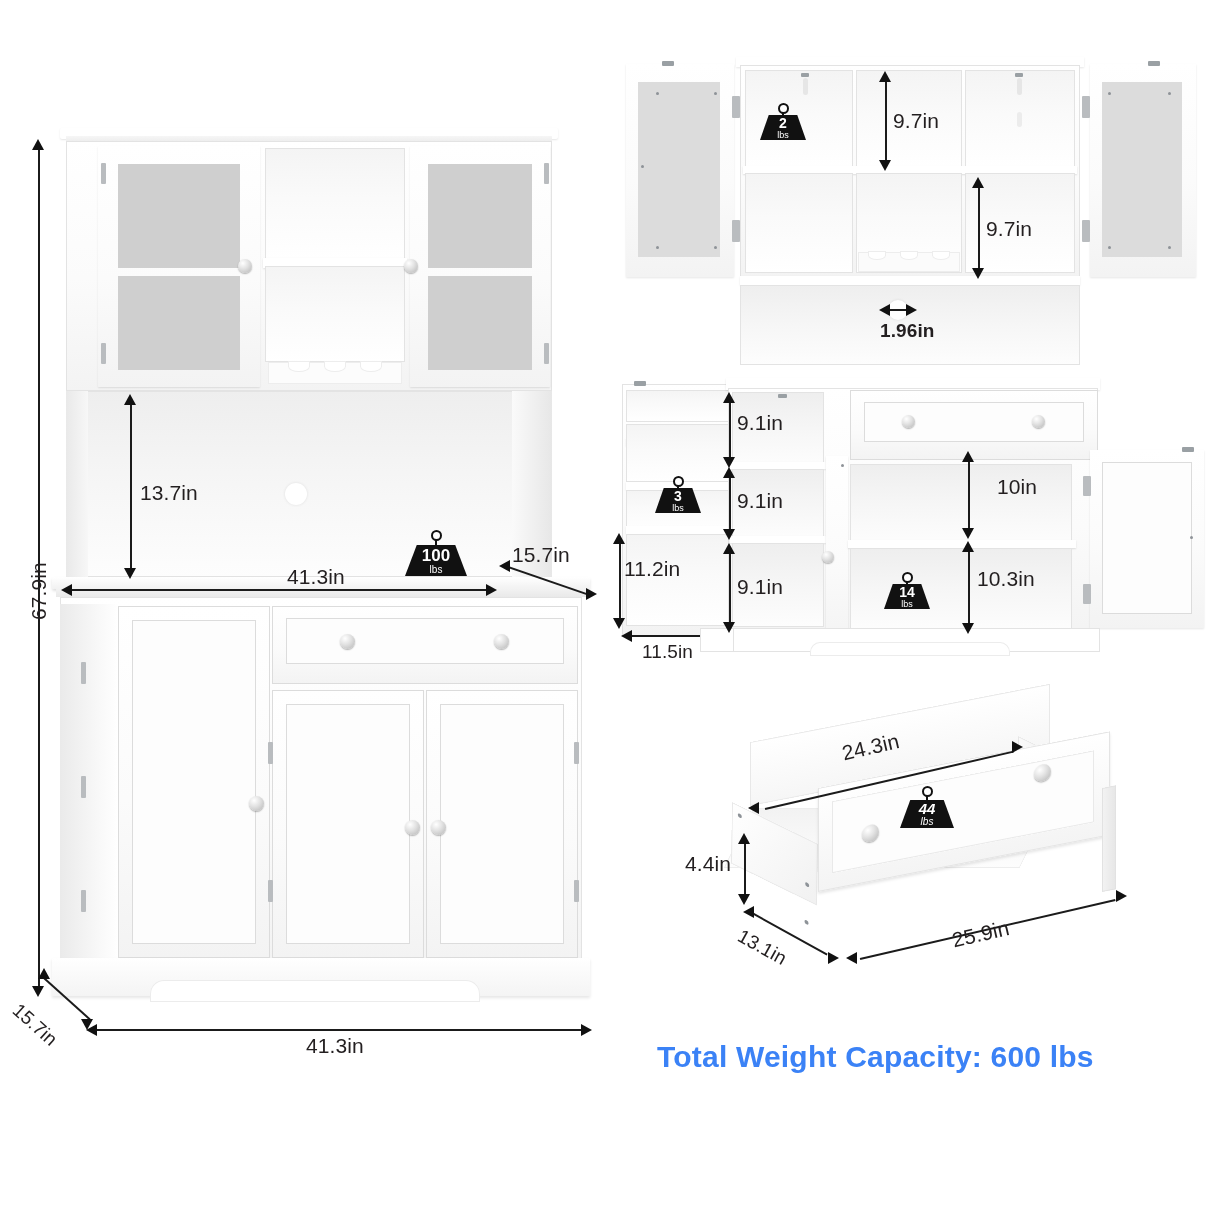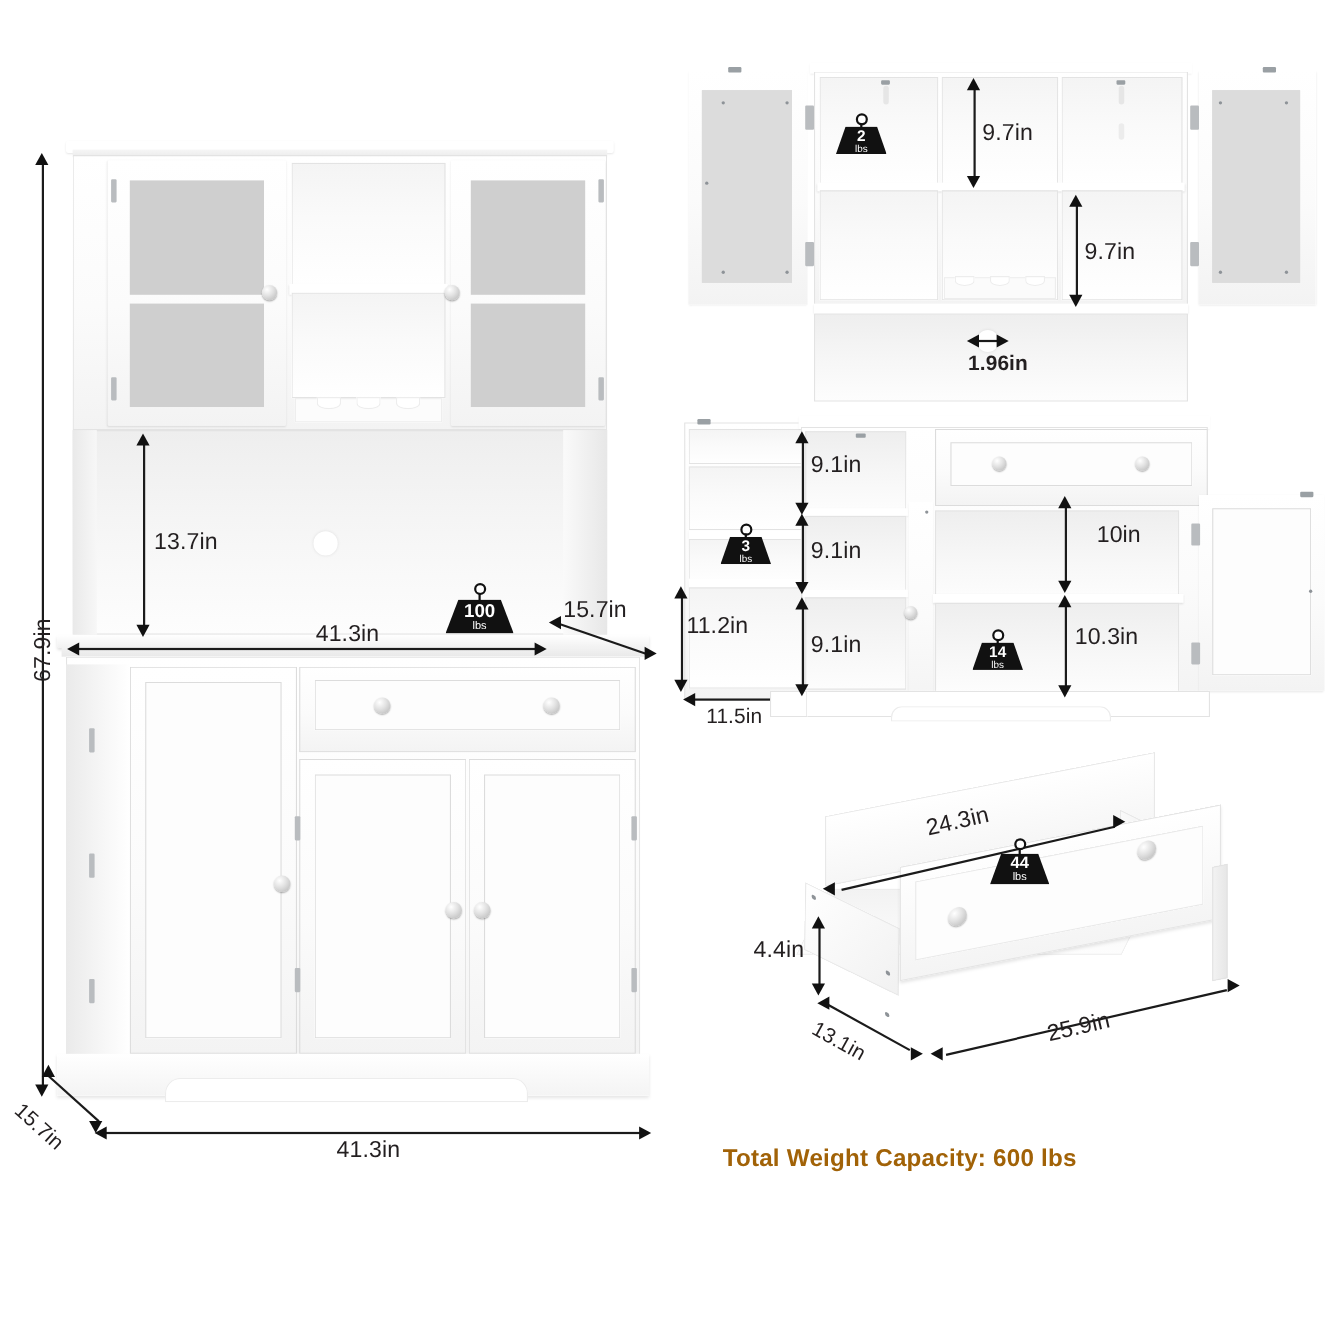--- a/index.html
+++ b/index.html
@@ -54,21 +54,21 @@
   .wbadge .u{color:#fff;font-size:10px;line-height:1;margin-top:1px;}
   .wbadge.sm{width:46px;height:37px;}
   .wbadge.sm .body{top:12px;width:46px;height:25px;}
   .wbadge.sm .n{font-size:14px;}
   .wbadge.sm .u{font-size:9px;}
   .wbadge.big{width:62px;height:46px;}
   .wbadge.big .body{top:15px;width:62px;height:31px;}
   .wbadge.big .n{font-size:17px;}
   .wbadge.big .u{font-size:10px;}
 
-  .total{position:absolute;font-size:22px;font-weight:bold;color:#a16207;letter-spacing:.2px;}
+  .total{position:absolute;font-size:30px;font-weight:bold;color:#3b82f6;letter-spacing:.2px;}
 
   .cordhole{border-radius:50%;background:#ffffff;box-shadow:0 0 3px rgba(0,0,0,.10);}
   .notch{position:absolute;background:#fff;border-radius:0 0 50% 50%;
          box-shadow:0 0 0 1px #ededed inset;}
 </style>
 </head>
 <body>
 
 <div class="stage">
 
@@ -436,21 +436,21 @@
     <div class="diag" style="left:132px;top:222px;width:86px;transform:rotate(29deg);"></div>
     <div class="arw lf" style="left:123px;top:216px;"></div>
     <div class="arw rt" style="left:208px;top:262px;"></div>
     <div class="dimtxt sm" style="left:124px;top:236px;transform-origin:0 0;transform:rotate(29deg);">13.1in</div>
 
     <div class="diag" style="left:240px;top:268px;width:262px;transform:rotate(-13deg);"></div>
     <div class="arw lf" style="left:226px;top:262px;"></div>
     <div class="arw rt" style="left:496px;top:200px;"></div>
     <div class="dimtxt" style="left:330px;top:240px;transform-origin:0 0;transform:rotate(-13deg);">25.9in</div>
 
-    <div class="wbadge" style="left:280px;top:72px;">
+    <div class="wbadge" style="left:280px;top:96px;font-style:italic;">
       <div class="ring"></div>
       <div class="stem"></div>
       <div class="body">
         <div class="n">44</div>
         <div class="u">lbs</div>
       </div>
     </div>
   </div>
 
   <div class="total" style="left:657px;top:1040px;">Total Weight Capacity: 600 lbs</div>

